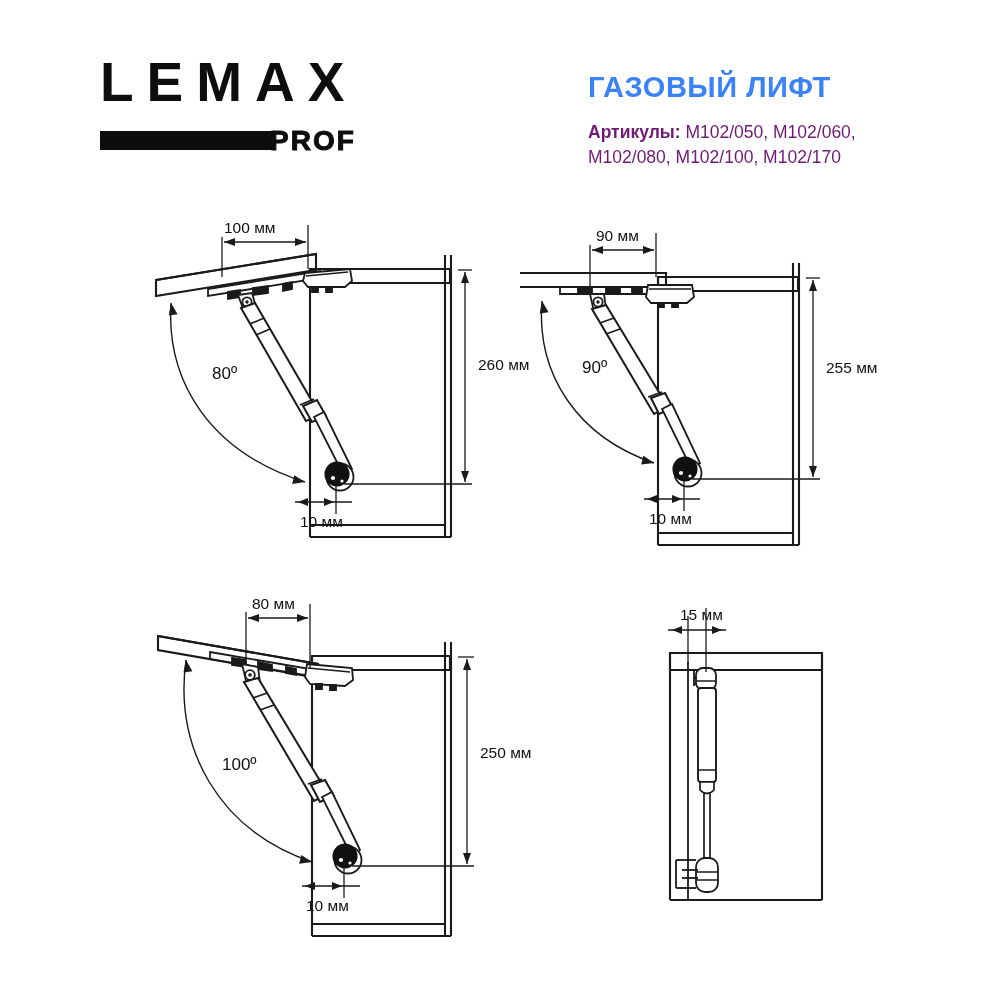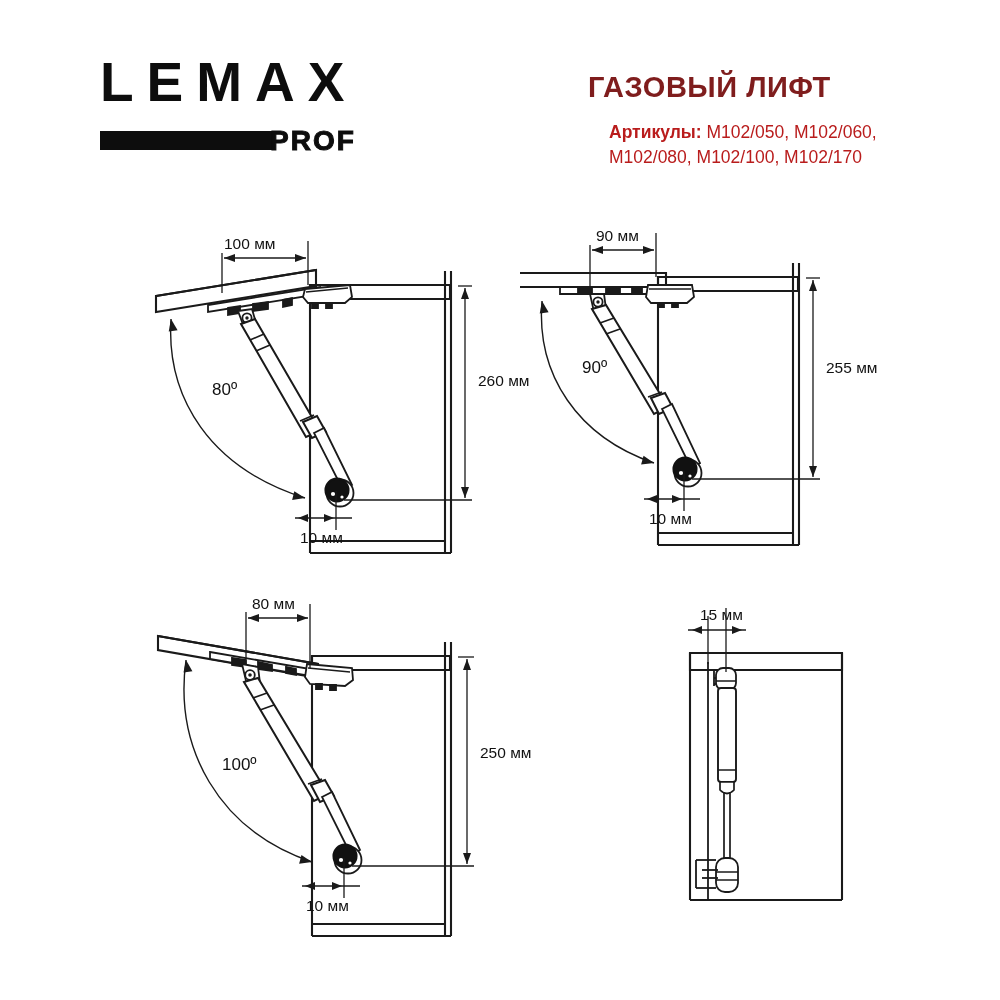--- a/index.html
+++ b/index.html
@@ -75,29 +75,28 @@
   .title-block {
     position: absolute;
     left: 588px;
     top: 72px;
     width: 400px;
   }
   .doc-title {
     font-weight: 700;
     font-size: 29px;
     letter-spacing: 0.5px;
-    color: #7f1d1d;
+    color: #3b82f6;
     margin: 0 0 16px 0;
     line-height: 1.1;
   }
   .articul-line {
     font-size: 17.5px;
     line-height: 1.42;
-    color: #b91c1c;
-    margin-left: 21px;
+    color: #701a75;
   }
   .articul-label { font-weight: 700; }
 
   
   .figure {
     position: absolute;
   }
   .fig-svg { display: block; }
 
   
@@ -120,21 +119,21 @@
     <div class="title-block">
       <h1 class="doc-title">ГАЗОВЫЙ ЛИФТ</h1>
       <div class="articul-line">
         <span class="articul-label">Артикулы:</span>
         <span>M102/050, M102/060,</span><br>
         <span>M102/080, M102/100, M102/170</span>
       </div>
     </div>
   </div>
 
-  <div class="figure" style="left:140px; top:223px;text-align:right;">
+  <div class="figure" style="left:140px; top:207px;text-align:right;">
     <svg class="fig-svg" width="400" height="350" viewBox="0 0 400 350">
       <g fill="none" stroke="#1a1a1a" stroke-width="2.1" stroke-linejoin="miter">
 
         <g>
 
           <path d="M170,62 L310,62 L310,76 L170,76 Z"></path>
 
           <path d="M170,62 L170,330"></path>
 
           <path d="M305,48 L305,330"></path>
@@ -407,21 +406,21 @@
           <path d="M46,62 C34,150 78,232 172,264"></path>
           <path d="M46,62 l-4,12 h9 z" fill="#1a1a1a" stroke="none" transform="rotate(-7 46 62)"></path>
           <path d="M172,264 l-12,-4 v9 z" fill="#1a1a1a" stroke="none" transform="rotate(15 172 264)"></path>
         </g>
         <text x="82" y="172" font-family="Liberation Sans, sans-serif" font-size="17" fill="#111" stroke="none">100º</text>
 
       </g>
     </svg>
   </div>
 
-  <div class="figure" style="left:652px; top:598px;">
+  <div class="figure" style="left:632px; top:598px;">
     <svg class="fig-svg" width="280" height="360" viewBox="0 0 280 360">
       <g fill="none" stroke="#1a1a1a" stroke-width="2.1">
 
         <g>
           <path d="M38,55 L190,55 L190,72 L38,72 Z"></path>
           <path d="M38,55 L38,302"></path>
           <path d="M38,302 L190,302"></path>
           <path d="M190,55 L190,302"></path>
 
           <path d="M56,64 L56,302" stroke-width="1.8"></path>

